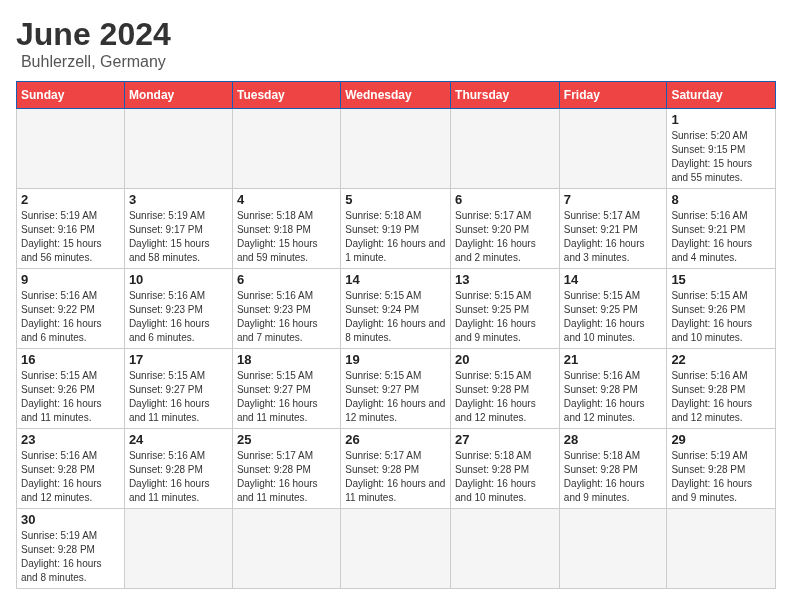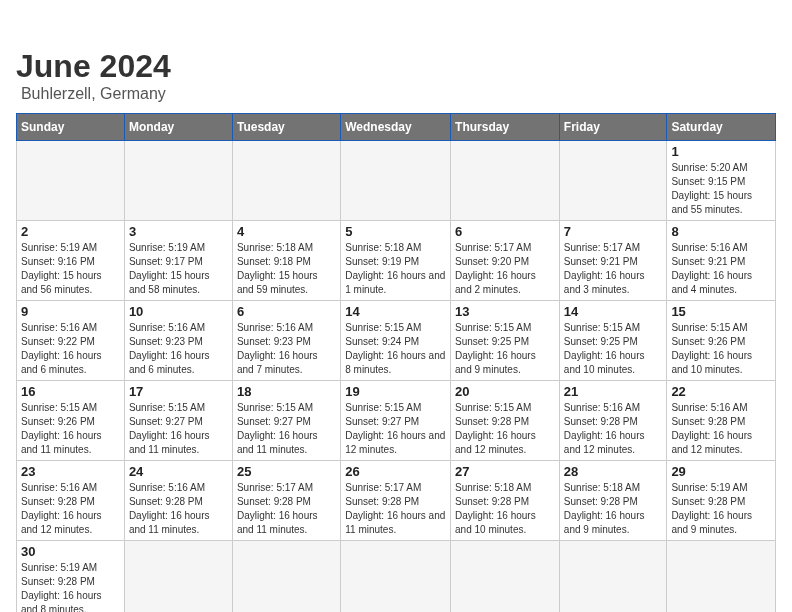--- a/index.html
+++ b/index.html
@@ -34,34 +34,33 @@
       width: 28px;
       height: 24px;
     }
     .title-block {
       text-align: right;
     }
     .calendar-title {
       font-size: 32px;
       font-weight: bold;
       color: #333;
-      margin-top: 32px;
     }
     .calendar-subtitle {
       font-size: 16px;
       color: #555;
       text-align: center;
     }
     .calendar {
       width: 100%;
       border-collapse: collapse;
       border: 1px solid #ccc;
     }
     .calendar th {
-      background-color: #737373;
+      background-color: #ef4444;
       color: #fff;
       font-size: 12px;
       font-weight: bold;
       padding: 6px 4px;
       text-align: left;
       border: 1px solid #1a5bb5;
     }
     .calendar td {
       vertical-align: top;
       border: 1px solid #ccc;

